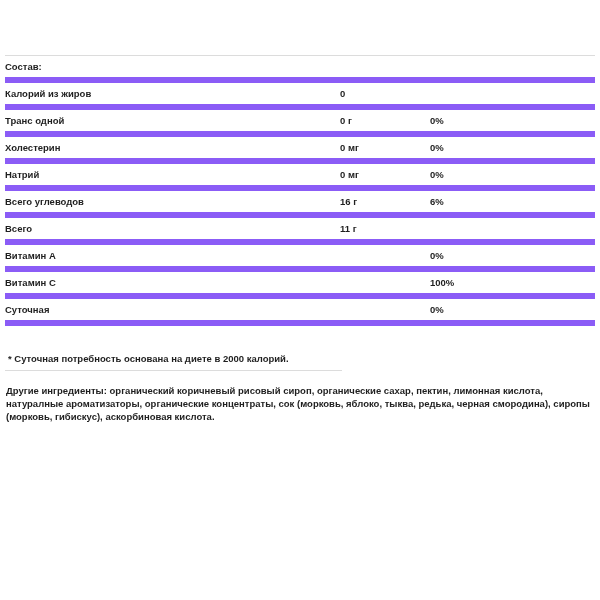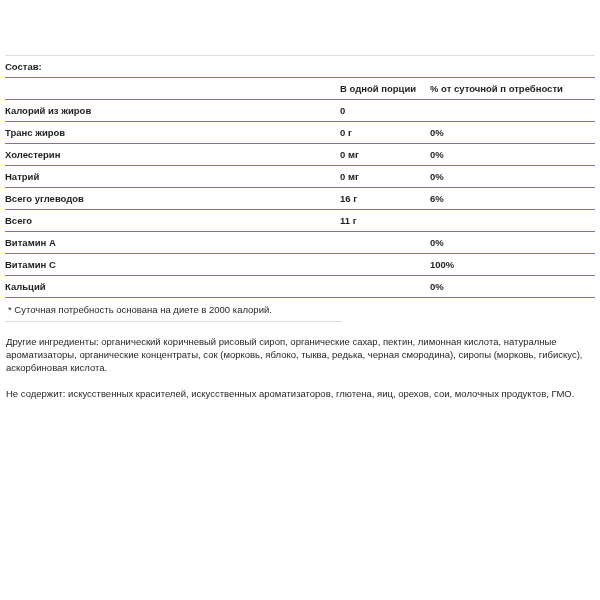--- a/index.html
+++ b/index.html
@@ -20,78 +20,74 @@
     top: 55px;
     left: 5px;
     width: 590px;
   }
   table.nutrition {
     width: 100%;
     border-collapse: collapse;
     border-top: 1px solid #dcdcdc;
   }
   table.nutrition tr {
-    border-bottom: 1px solid #8b5cf6;
+    border-bottom: 6px solid #8b5cf6;
   }
   table.nutrition td {
     font-size: 9.5px;
     line-height: 10px;
     font-weight: bold;
     color: #1f1f1f;
     padding: 6px 0 5px 0;
     vertical-align: middle;
     white-space: nowrap;
   }
   td.c-label { padding-left: 3px; }
   td.c-daily { padding-left: 10px; }
   td.c-daily-head { padding-left: 0; }
   .footnote-row {
     font-size: 9.5px;
     line-height: 10px;
-    font-weight: normal;
+    font-weight: bold;
     padding: 7px 0 6px 3px;
     width: 334px;
     border-bottom: 1px solid #dcdcdc;
+    margin-top: 21px;
   }
   .para {
     font-size: 9.5px;
     line-height: 13px;
-    font-weight: normal;
+    font-weight: bold;
     color: #1f1f1f;
     margin: 13px 0 0 1px;
     width: 588px;
   }
 </style>
 </head>
 <body>
 
 <div class="sheet">
   <table class="nutrition">
     <colgroup>
       <col style="width:335px">
       <col style="width:90px">
       <col style="width:165px">
     </colgroup>
     <tbody>
         <tr>
       <td class="c-label" colspan="3">Состав:</td>
     </tr>
-    <tr>
-      <td class="c-label"></td>
-      <td>В одной порции</td>
-      <td class="c-daily-head">% от суточной п отребности</td>
-    </tr>
 
     <tr>
       <td class="c-label">Калорий из жиров</td>
       <td>0</td>
       <td class="c-daily"></td>
     </tr>
     <tr>
-      <td class="c-label">Транс жиров</td>
+      <td class="c-label">Транс одной</td>
       <td>0 г</td>
       <td class="c-daily">0%</td>
     </tr>
     <tr>
       <td class="c-label">Холестерин</td>
       <td>0 мг</td>
       <td class="c-daily">0%</td>
     </tr>
     <tr>
       <td class="c-label">Натрий</td>
@@ -112,24 +108,23 @@
       <td class="c-label">Витамин A</td>
       <td></td>
       <td class="c-daily">0%</td>
     </tr>
     <tr>
       <td class="c-label">Витамин C</td>
       <td></td>
       <td class="c-daily">100%</td>
     </tr>
     <tr>
-      <td class="c-label">Кальций</td>
+      <td class="c-label">Суточная</td>
       <td></td>
       <td class="c-daily">0%</td>
     </tr>
   </tbody>
     </table>
 
   <div class="footnote-row">* Суточная потребность основана на диете в 2000 калорий.</div>
 
   <div class="para">Другие ингредиенты: органический коричневый рисовый сироп, органические сахар, пектин, лимонная кислота, натуралные ароматизаторы, органические концентраты, сок (морковь, яблоко, тыква, редька, черная смородина), сиропы (морковь, гибискус), аскорбиновая кислота.</div>
-  <div class="para">Не содержит: искусственных красителей, искусственных ароматизаторов, глютена, яиц, орехов, сои, молочных продуктов, ГМО.</div>
 </div>
 
 </body></html>

